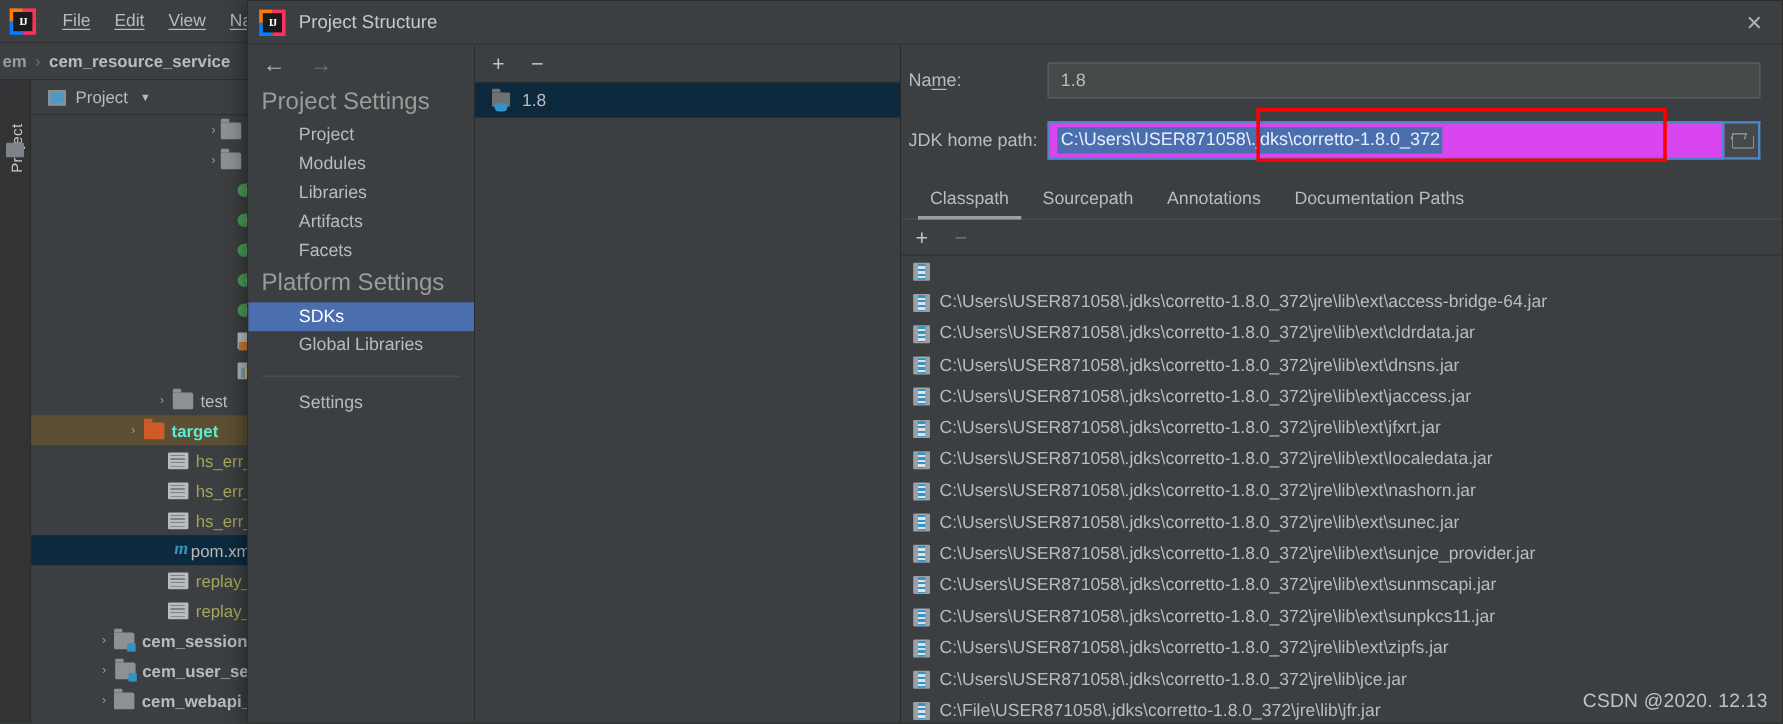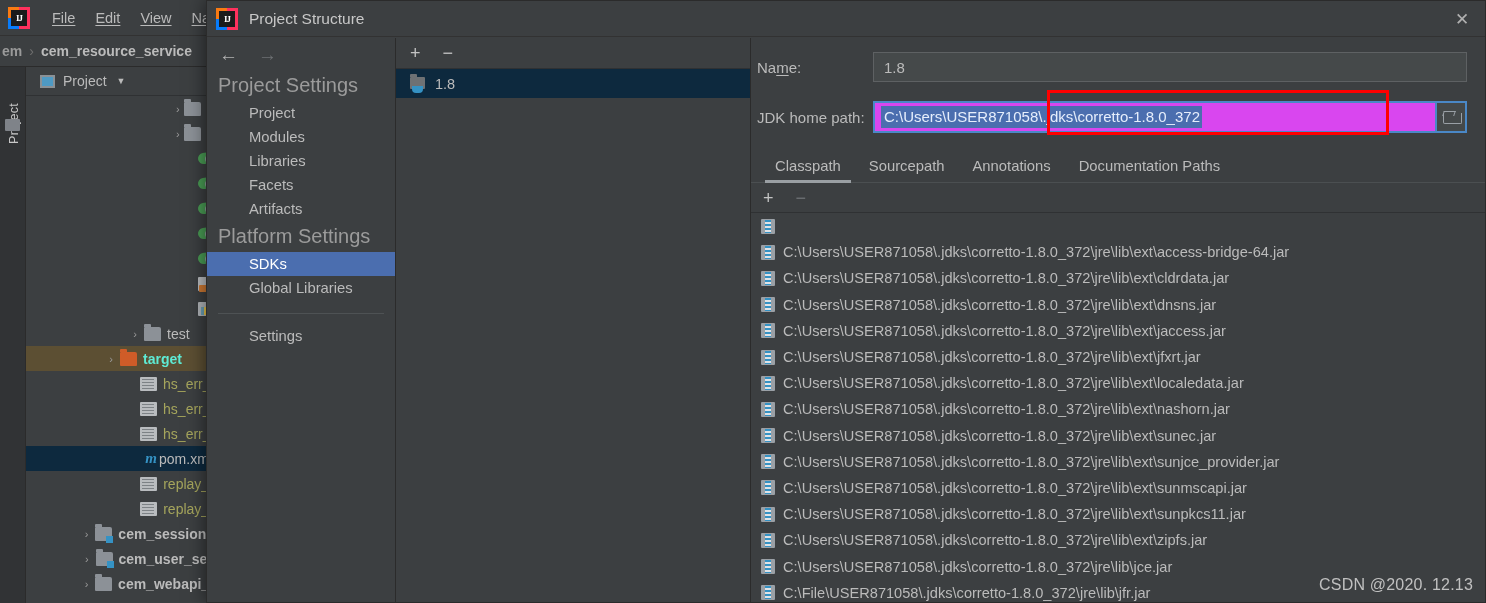--- a/index.html
+++ b/index.html
@@ -462,22 +462,22 @@
       <div class="nav-col">
         <div class="nav-arrows">
           <span class="nav-arrow">←</span>
           <span class="nav-arrow dim">→</span>
         </div>
 
         <div class="nav-group">Project Settings</div>
         <div class="nav-item">Project</div>
         <div class="nav-item">Modules</div>
         <div class="nav-item">Libraries</div>
+        <div class="nav-item">Artifacts</div>
         <div class="nav-item">Facets</div>
-        <div class="nav-item">Artifacts</div>
 
         <div class="nav-group">Platform Settings</div>
         <div class="nav-item active">SDKs</div>
         <div class="nav-item">Global Libraries</div>
 
         <div class="nav-sep"></div>
         <div class="nav-item">Settings</div>
       </div>
 
       <div class="sdk-col">

